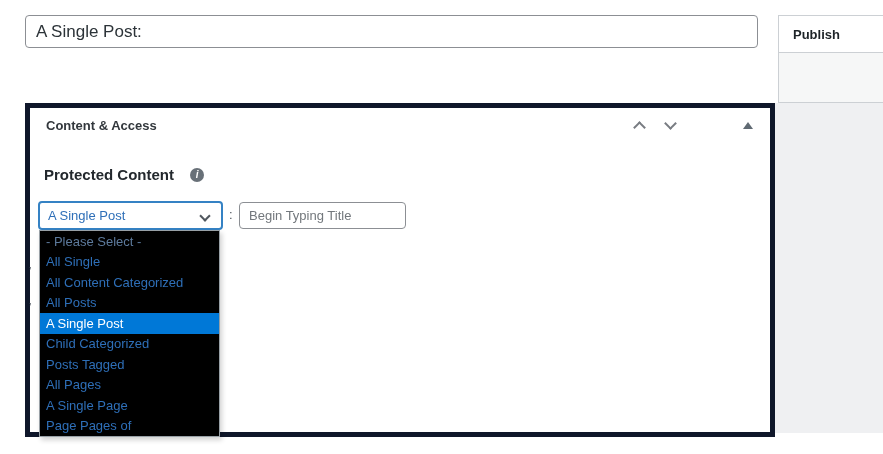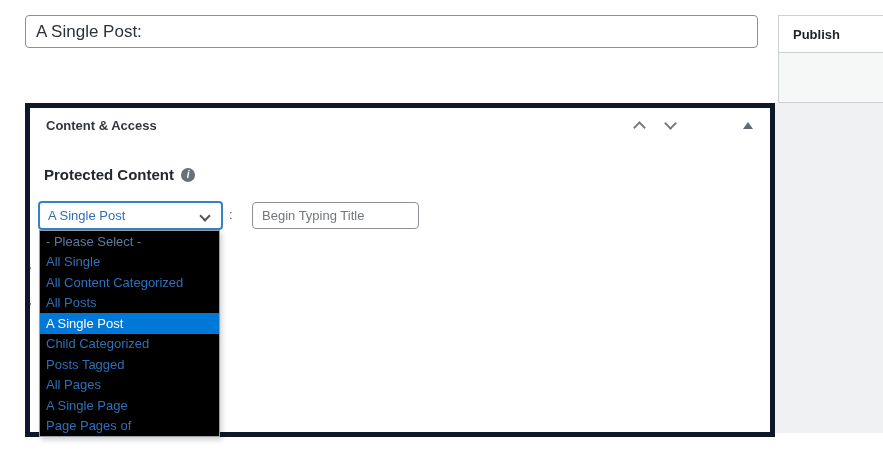--- a/index.html
+++ b/index.html
@@ -69,21 +69,21 @@
   .chev-down { left: 636px; top: 11px; }
   .chev-down::before { transform: rotate(225deg); }
   .tri-toggle {
     position: absolute; left: 713px; top: 14px;
     width: 0; height: 0; cursor: pointer;
     border-left: 5px solid transparent;
     border-right: 5px solid transparent;
     border-bottom: 7px solid #606a73;
   }
   
-  .pc-heading-row { position: absolute; left: 14px; top: 58px; display: flex; align-items: center; gap: 7px; }
+  .pc-heading-row { position: absolute; left: 14px; top: 58px; display: flex; align-items: center; gap: 16px; }
   .pc-heading { font-size: 15px; font-weight: bold; color: #23282d; }
   .info-icon {
     width: 14px; height: 14px; border-radius: 50%;
     background: #687078; color: #fff;
     font-size: 10px; font-weight: bold; font-style: italic;
     display: inline-flex; align-items: center; justify-content: center;
     cursor: pointer;
   }
   
   .pc-select {
@@ -104,21 +104,21 @@
   .select-chevron::before {
     content: ""; position: absolute; width: 6px; height: 6px;
     border-left: 2px solid #50575e; border-top: 2px solid #50575e;
     transform: rotate(225deg);
   }
   .pc-colon {
     position: absolute; left: 229px; top: 207px;
     font-size: 13px; color: #50575e;
   }
   .pc-search {
-    position: absolute; left: 252px; top: 202px;
+    position: absolute; left: 239px; top: 202px;
     width: 167px; height: 27px;
     border: 1px solid #8c8f94; border-radius: 4px;
     padding: 0 9px; font-size: 13px; color: #2c3338;
     font-family: "Liberation Sans", sans-serif;
     background: #fff; outline: none;
   }
   .pc-search::placeholder { color: #72777c; opacity: 1; }
   
   .bg-text {
     position: absolute; left: 236px; top: 299px;

